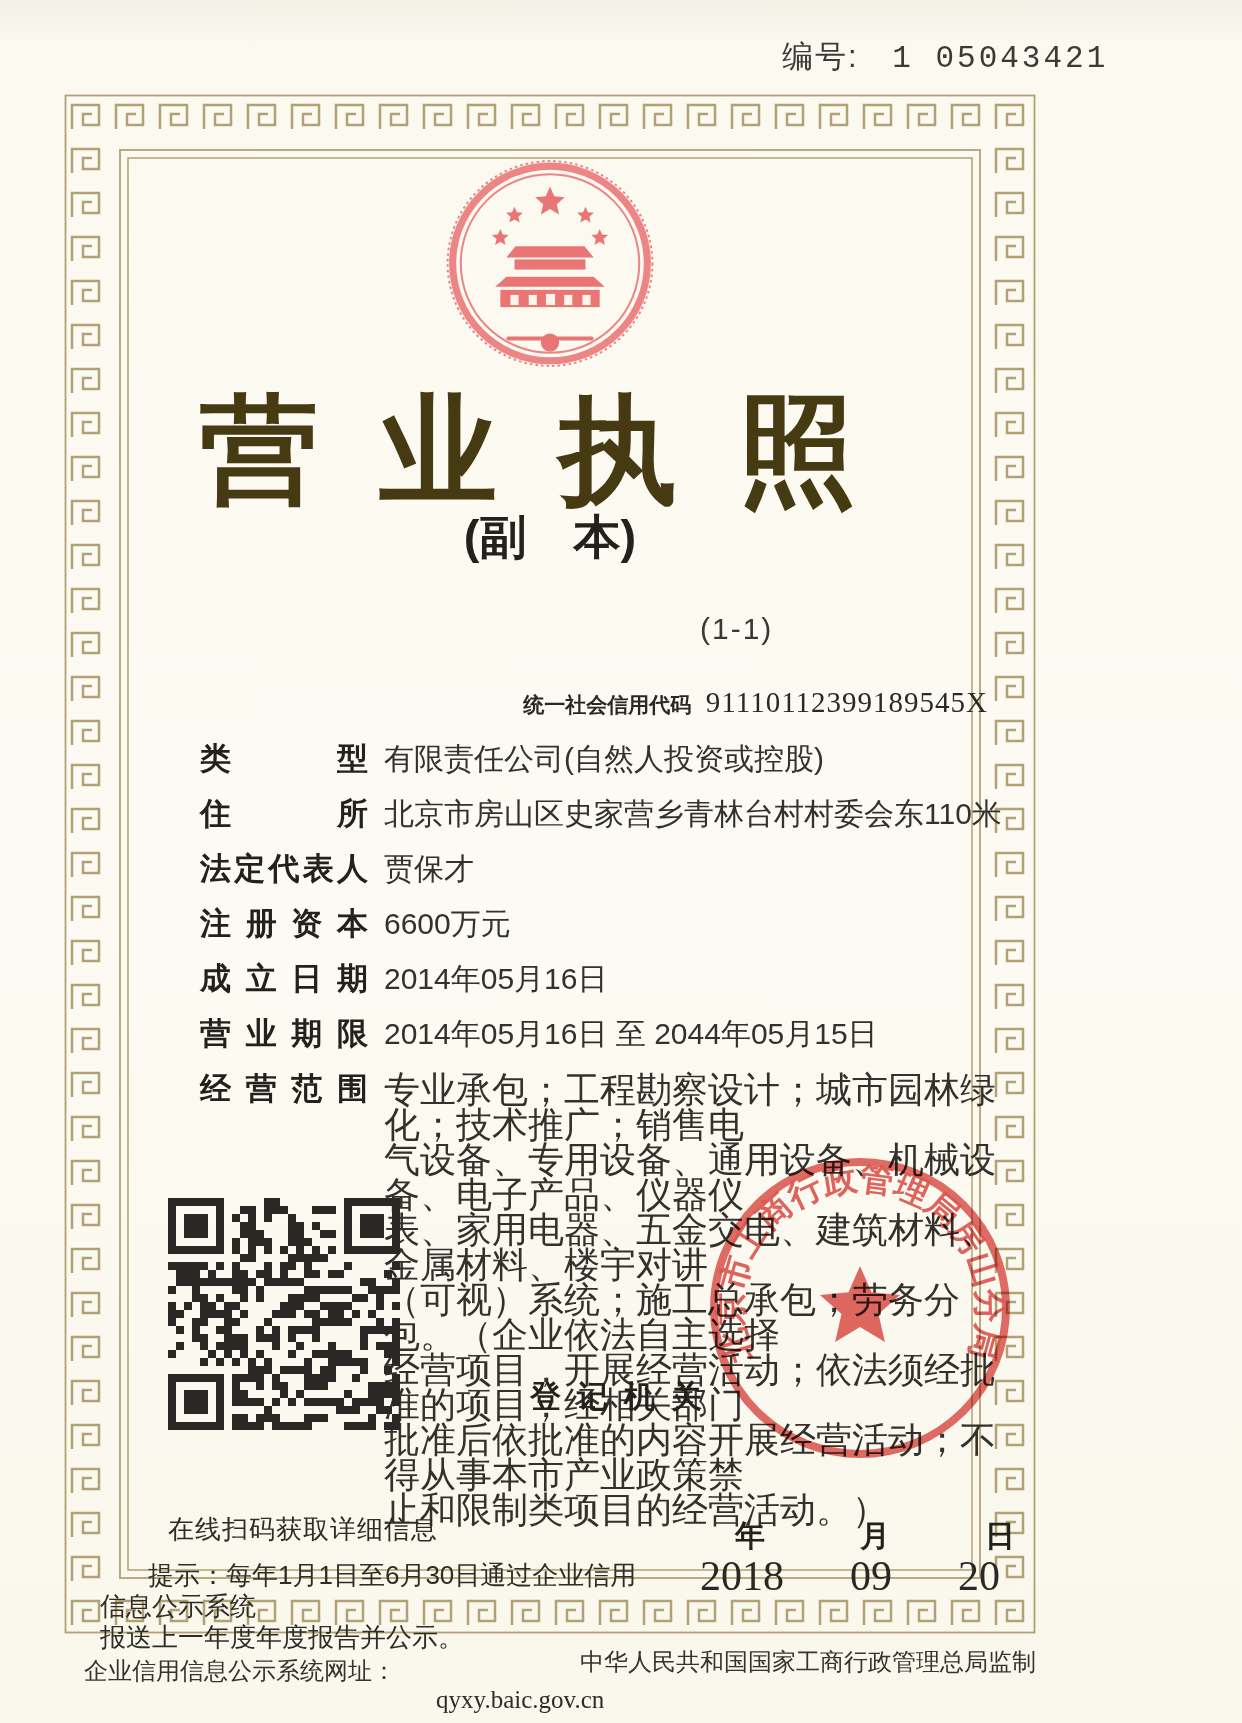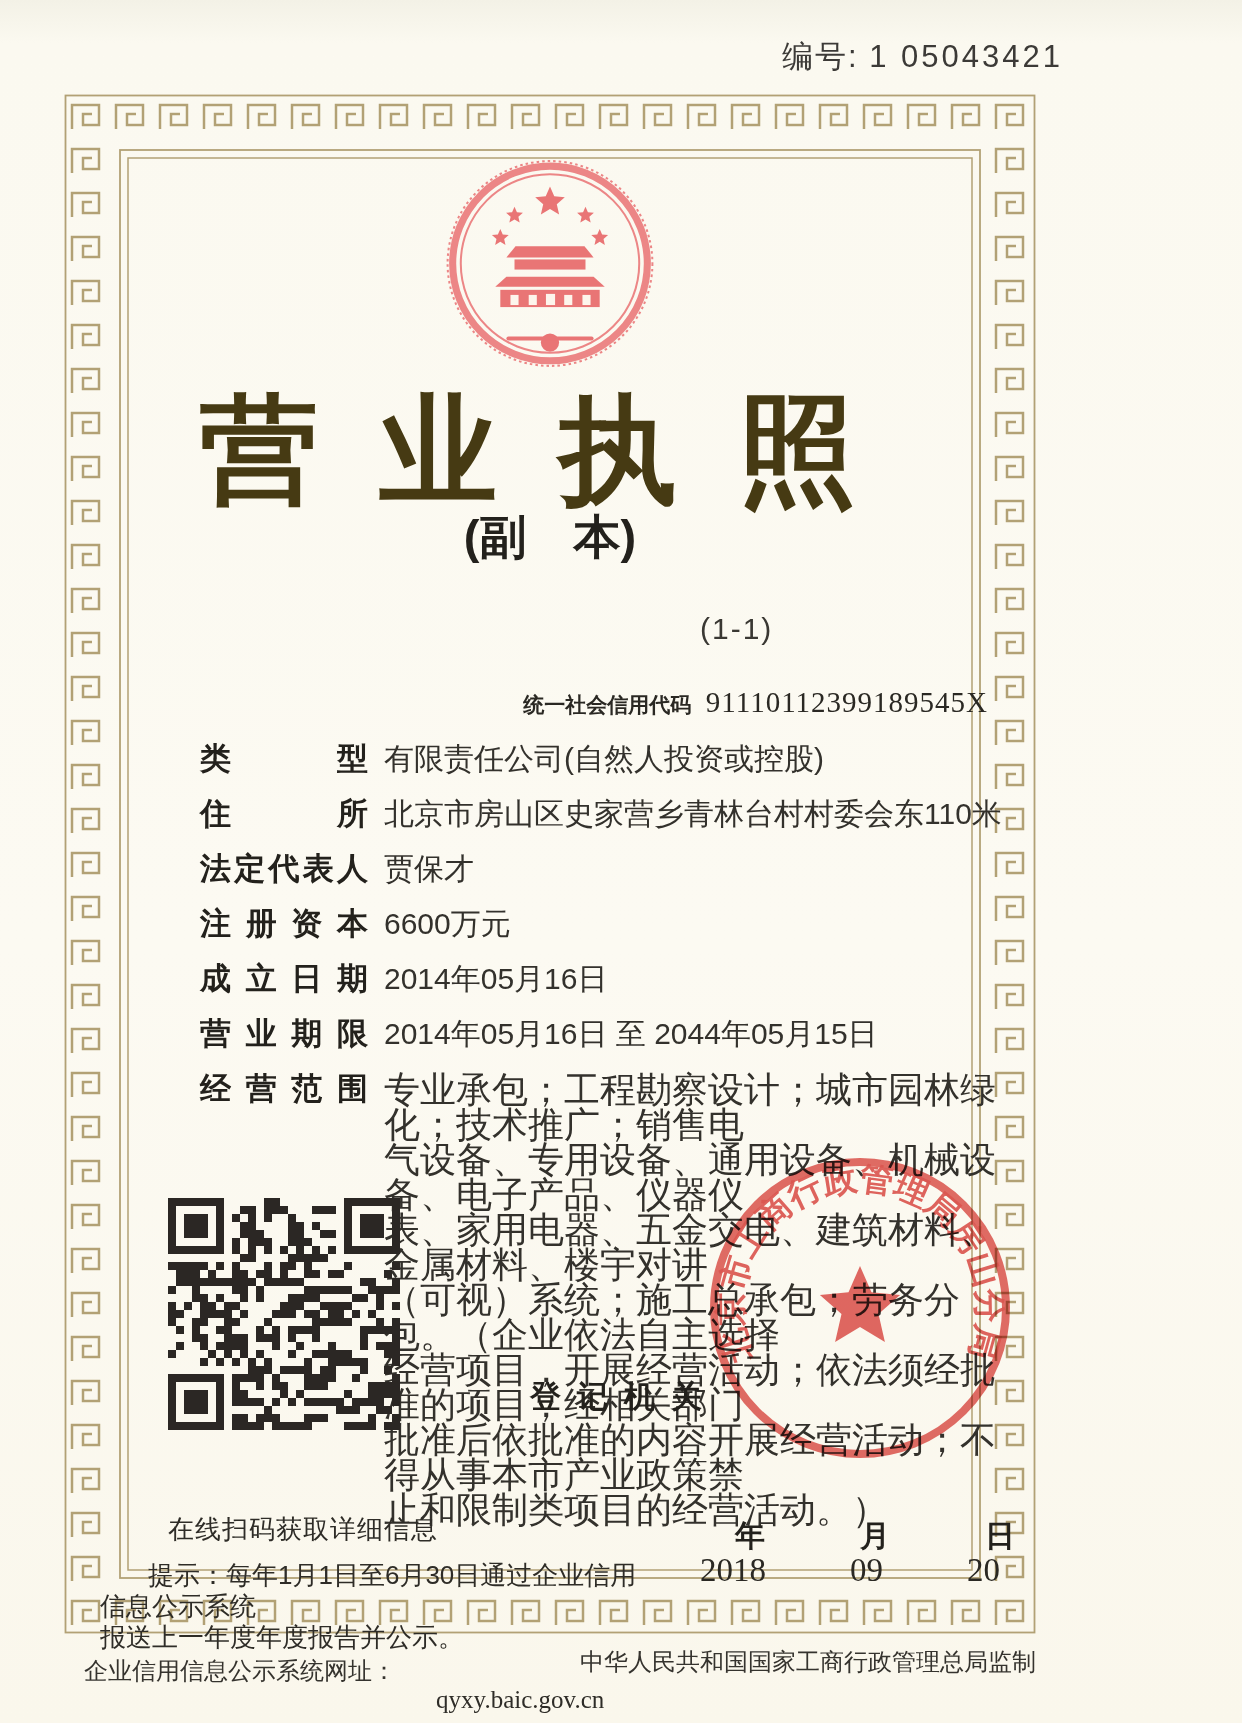--- a/index.html
+++ b/index.html
@@ -2,21 +2,21 @@
 <html><head>
 <meta charset="utf-8">
 <style>
   html,body{margin:0;padding:0;background:#e9e7e0;}
   .page{position:relative;width:1242px;height:1723px;overflow:hidden;
         background:linear-gradient(180deg,#f3f1e6 0%,#fbf9f0 2.5%,#fcfaf2 55%,#faf7ec 100%);
         font-family:"Liberation Sans","DejaVu Sans",sans-serif;color:#262421;}
   .abs{position:absolute;}
   
   .serial{top:36px;left:782px;font-size:31px;letter-spacing:2px;color:#3c3a37;}
-  .serial .num{font-family:Liberation Sans, sans-serif;letter-spacing:3px;}
+  .serial .num{font-family:Liberation Mono, monospace;letter-spacing:3px;margin-left:23px;}
   
   .emblem{left:443px;top:156px;width:214px;height:218px;}
   
   .title{top:372px;left:64px;width:928px;text-align:center;font-size:118px;font-weight:bold;
          color:#463a13;letter-spacing:.52em;text-indent:.52em;}
   .subtitle{top:506px;left:64px;width:972px;text-align:center;font-size:47px;font-weight:bold;color:#23211c;}
   .copyindex{top:612px;left:700px;font-size:30px;color:#3a3833;letter-spacing:2px;}
   
   .creditline{top:686px;left:0;width:988px;text-align:right;white-space:nowrap;}
   .creditline .lbl{font-size:21px;font-weight:bold;color:#2a2823;}
@@ -30,21 +30,21 @@
   .fvalue.scope{white-space:pre-line;line-height:35px;font-size:36px;width:626px;}
   
   .qr{left:168px;top:1198px;width:232px;height:232px;}
   .qrcap{left:168px;top:1512px;font-size:26px;color:#2e2c27;letter-spacing:1px;}
   
   .regauth{left:530px;top:1376px;font-size:31px;font-weight:bold;letter-spacing:16px;color:#23211c;}
   .seal{left:700px;top:1148px;width:320px;height:320px;mix-blend-mode:multiply;opacity:.93;}
   .dateunits{top:1516px;left:735px;width:280px;display:flex;justify-content:space-between;
              font-size:30px;font-weight:bold;color:#23211c;}
   .datevals{top:1552px;left:700px;width:300px;display:flex;justify-content:space-between;
-            font-size:33px;font-family:"Liberation Serif","DejaVu Serif",serif;color:#2a2823;}
+            font-size:42px;font-family:"Liberation Serif","DejaVu Serif",serif;color:#2a2823;}
   
   .notice{left:100px;top:1560px;width:560px;font-size:26px;line-height:31px;color:#2e2c27;
           white-space:pre-line;text-indent:48px;}
   
   .f-left{left:84px;top:1655px;font-size:24px;color:#35332e;}
   .f-url{left:436px;top:1686px;font-size:25px;font-family:"Liberation Serif","DejaVu Serif",serif;color:#2e2c27;}
   .f-right{left:0;top:1646px;width:1036px;text-align:right;font-size:24px;color:#35332e;}
 </style>
 </head>
 <body>

